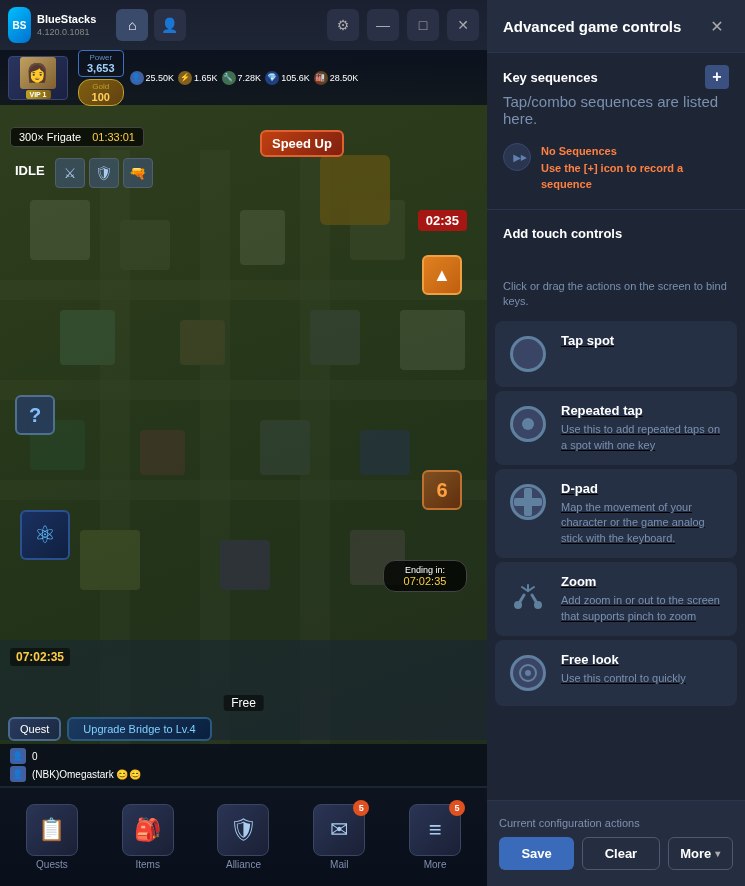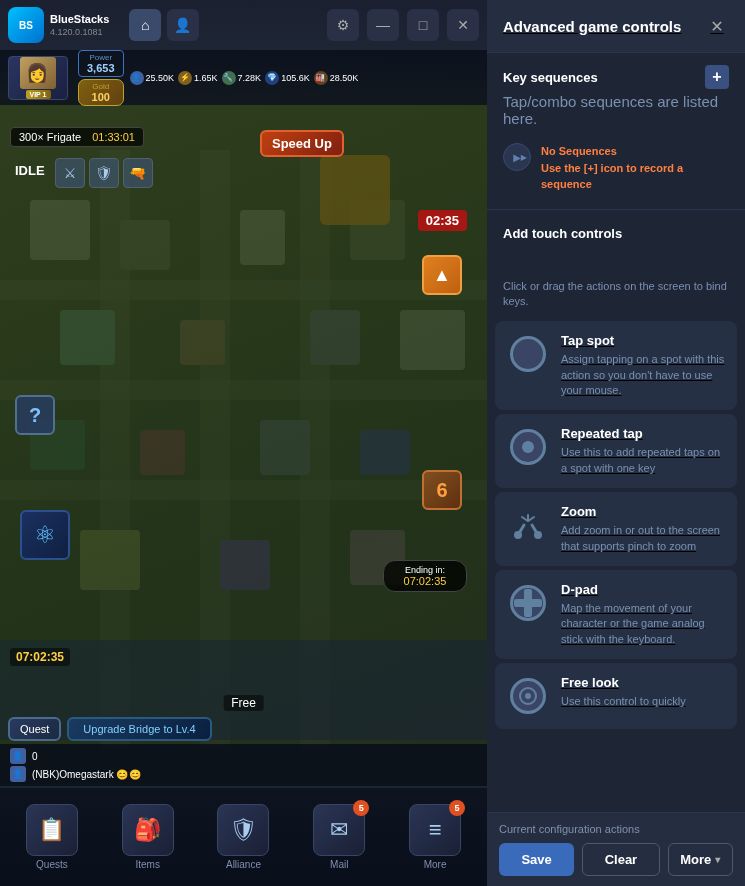--- a/index.html
+++ b/index.html
@@ -42,21 +42,21 @@
     }
 
     .bluestacks-logo {
       display: flex;
       align-items: center;
       gap: 6px;
       margin-right: 12px;
     }
 
     .bs-icon {
-      width: 36px;
+      width: 23px;
       height: 36px;
       background: linear-gradient(135deg, #00c0ff, #0070d0);
       border-radius: 8px;
       display: flex;
       align-items: center;
       justify-content: center;
       color: white;
       font-weight: bold;
       font-size: 10px;
     }
@@ -177,21 +177,21 @@
       border-radius: 4px;
       padding: 2px 8px;
       color: #80c0ff;
       font-size: 10px;
       text-align: center;
     }
 
     .gold-box {
       background: linear-gradient(135deg, #806010, #604010);
       border: 1px solid #c0a030;
-      border-radius: 7px;
+      border-radius: 12px;
       padding: 2px 8px;
       color: #ffd060;
       font-size: 10px;
       text-align: center;
     }
 
     
     .speed-up-btn {
       position: absolute;
       top: 130px;
@@ -527,21 +527,20 @@
       flex-shrink: 0;
     }
 
     .panel-header {
       background: #252d40;
       padding: 14px 16px;
       display: flex;
       align-items: center;
       justify-content: space-between;
       border-bottom: 1px solid #2a3550;
-      text-decoration: underline;
     }
 
     .panel-title {
       color: white;
       font-size: 15px;
       font-weight: 600;
     }
 
     .close-btn {
       width: 24px;
@@ -797,21 +796,21 @@
       align-items: center;
       justify-content: center;
       color: #6080a0;
       font-size: 14px;
     }
 
     
     .bottom-actions {
       background: #252d40;
       border-top: 1px solid #2a3550;
-      padding: 10px 12px;
+      padding: 16px 12px;
     }
 
     .config-label {
       color: #8090b0;
       font-size: 11px;
       margin-bottom: 8px;
     }
 
     .action-buttons {
       display: flex;
@@ -1068,60 +1067,59 @@
       <div class="touch-title">Add touch controls</div>
     </div>
     <div class="touch-desc">Click or drag the actions on the screen to bind keys.</div>
 
     <div class="control-card">
       <div class="control-icon">
         <div class="tap-spot-icon"></div>
       </div>
       <div class="control-info">
         <div class="control-name">Tap spot</div>
-        <div class="control-desc">Assign tapping on a spot with this action so you don't have to use your mouse.</div>
       </div>
     </div>
 
     <div class="control-card">
       <div class="control-icon">
         <div class="repeated-tap-icon"></div>
       </div>
       <div class="control-info">
         <div class="control-name">Repeated tap</div>
         <div class="control-desc">Use this to add repeated taps on a spot with one key</div>
+      </div>
+    </div>
+
+    <div class="control-card">
+      <div class="control-icon">
+        <div class="dpad-icon">
+          <div class="dpad-cross"></div>
+        </div>
+      </div>
+      <div class="control-info">
+        <div class="control-name">D-pad</div>
+        <div class="control-desc">Map the movement of your character or the game analog stick with the keyboard.</div>
       </div>
     </div>
 
     <div class="control-card">
       <div class="control-icon">
         <svg width="36" height="36" viewBox="0 0 36 36">
 
           <path d="M8 28 L14 18 M28 28 L22 18" stroke="#6080a0" stroke-width="3" stroke-linecap="round" fill="none"></path>
           <circle cx="8" cy="28" r="4" fill="#6080a0"></circle>
           <circle cx="28" cy="28" r="4" fill="#6080a0"></circle>
           <path d="M12 10 L18 14 L24 10" stroke="#6080a0" stroke-width="2" stroke-linecap="round" fill="none"></path>
           <path d="M18 14 L18 8" stroke="#6080a0" stroke-width="2" stroke-linecap="round"></path>
         </svg>
       </div>
       <div class="control-info">
         <div class="control-name">Zoom</div>
         <div class="control-desc">Add zoom in or out to the screen that supports pinch to zoom</div>
-      </div>
-    </div>
-
-    <div class="control-card">
-      <div class="control-icon">
-        <div class="dpad-icon">
-          <div class="dpad-cross"></div>
-        </div>
-      </div>
-      <div class="control-info">
-        <div class="control-name">D-pad</div>
-        <div class="control-desc">Map the movement of your character or the game analog stick with the keyboard.</div>
       </div>
     </div>
 
     <div class="control-card">
       <div class="control-icon">
         <div class="free-look-icon">
           <svg width="24" height="24" viewBox="0 0 24 24">
             <circle cx="12" cy="12" r="8" stroke="#6080a0" stroke-width="2" fill="none"></circle>
             <circle cx="12" cy="12" r="3" fill="#6080a0"></circle>
           </svg>

